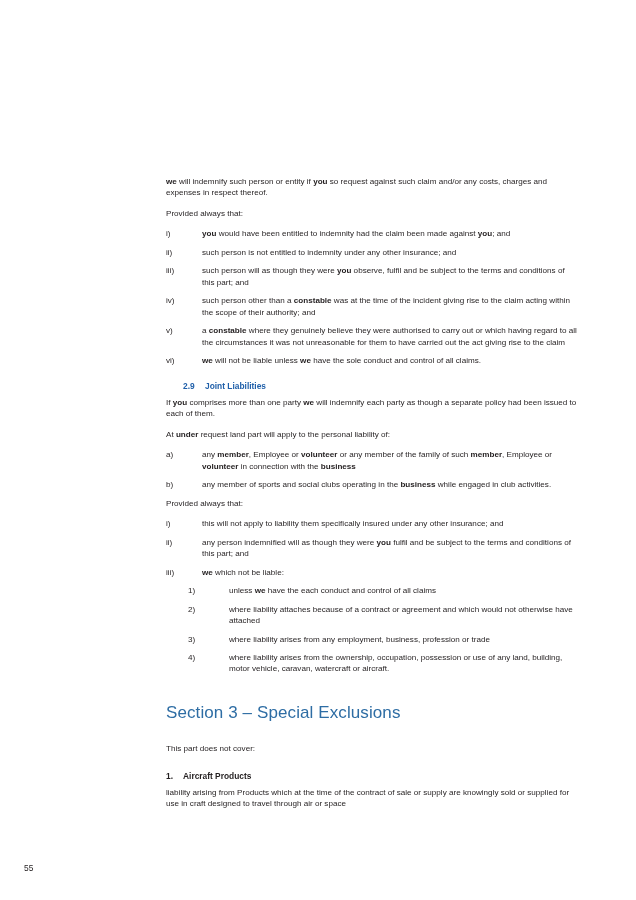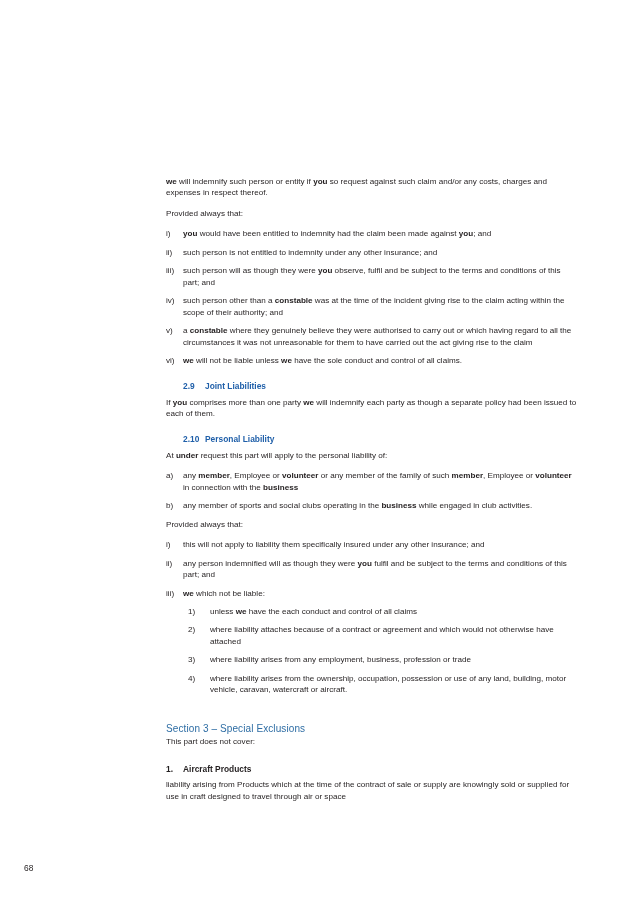--- a/index.html
+++ b/index.html
@@ -46,20 +46,21 @@
     width: 17px;
     font-size: 8.1px;
     line-height: 1.42;
     color: #231f20;
   }
   .row .tx {
     flex: 1 1 auto;
     font-size: 8.1px;
     line-height: 1.42;
     color: #231f20;
+    margin-left: 19px;
   }
   .row.indent {
     margin-left: 22px;
   }
   .row.indent .mk {
     width: 22px;
   }
   .heading-sub {
     color: #1f5fa9;
     font-weight: bold;
@@ -69,23 +70,23 @@
   }
   .heading-sub .num {
     width: 22px;
     flex: 0 0 auto;
   }
   .heading-sub .txt {
     flex: 1 1 auto;
   }
   .section-title {
     color: #2e6da4;
-    font-size: 10px;
+    font-size: 17px;
     font-weight: normal;
-    margin: 26px 0 0 0;
+    margin: 26px 0 18px 0;
     letter-spacing: 0.1px;
   }
   .num-heading {
     color: #231f20;
     font-weight: bold;
     font-size: 8.4px;
     margin: 16px 0 4px 0;
     display: flex;
   }
   .num-heading .num {
@@ -143,26 +144,22 @@
         </div>
     </div>
 
     <div class="heading-sub">
         <span class="num">2.9</span>
         <span class="txt">Joint Liabilities</span>
       </div>
 
     <p class="para"><span>If </span><span class="b">you</span><span> comprises more than one party </span><span class="b">we</span><span> will indemnify each party as though a separate policy had been issued to each of them.</span></p>
 
-    <div class="heading-sub">
-        <span class="num">2.10</span>
-        <span class="txt">Personal Liability</span>
-      </div>
-
-    <p class="para"><span>At </span><span class="b">under</span><span> request this part will apply to the personal liability of:</span></p>
+
+    <p class="para"><span>At </span><span class="b">under</span><span> request land part will apply to the personal liability of:</span></p>
 
     <div>
       <div class="row">
           <span class="mk">a)</span>
           <span class="tx"><span>any </span><span class="b">member</span><span>, Employee or </span><span class="b">volunteer</span><span> or any member of the family of such </span><span class="b">member</span><span>, Employee or </span><span class="b">volunteer</span><span> in connection with the </span><span class="b">business</span></span>
         </div>
 
       <div class="row">
           <span class="mk">b)</span>
           <span class="tx"><span>any member of sports and social clubs operating in the </span><span class="b">business</span><span> while engaged in club activities.</span></span>
@@ -216,15 +213,15 @@
 
     <div class="num-heading">
         <span class="num">1.</span>
         <span class="txt">Aircraft Products</span>
       </div>
 
     <p class="para">liability arising from Products which at the time of the contract of sale or supply are knowingly sold or supplied for use in craft designed to travel through air or space</p>
 
   </div>
 
-  <div class="page-number">68</div>
+  <div class="page-number">55</div>
 
 </div>
 
 </body></html>

